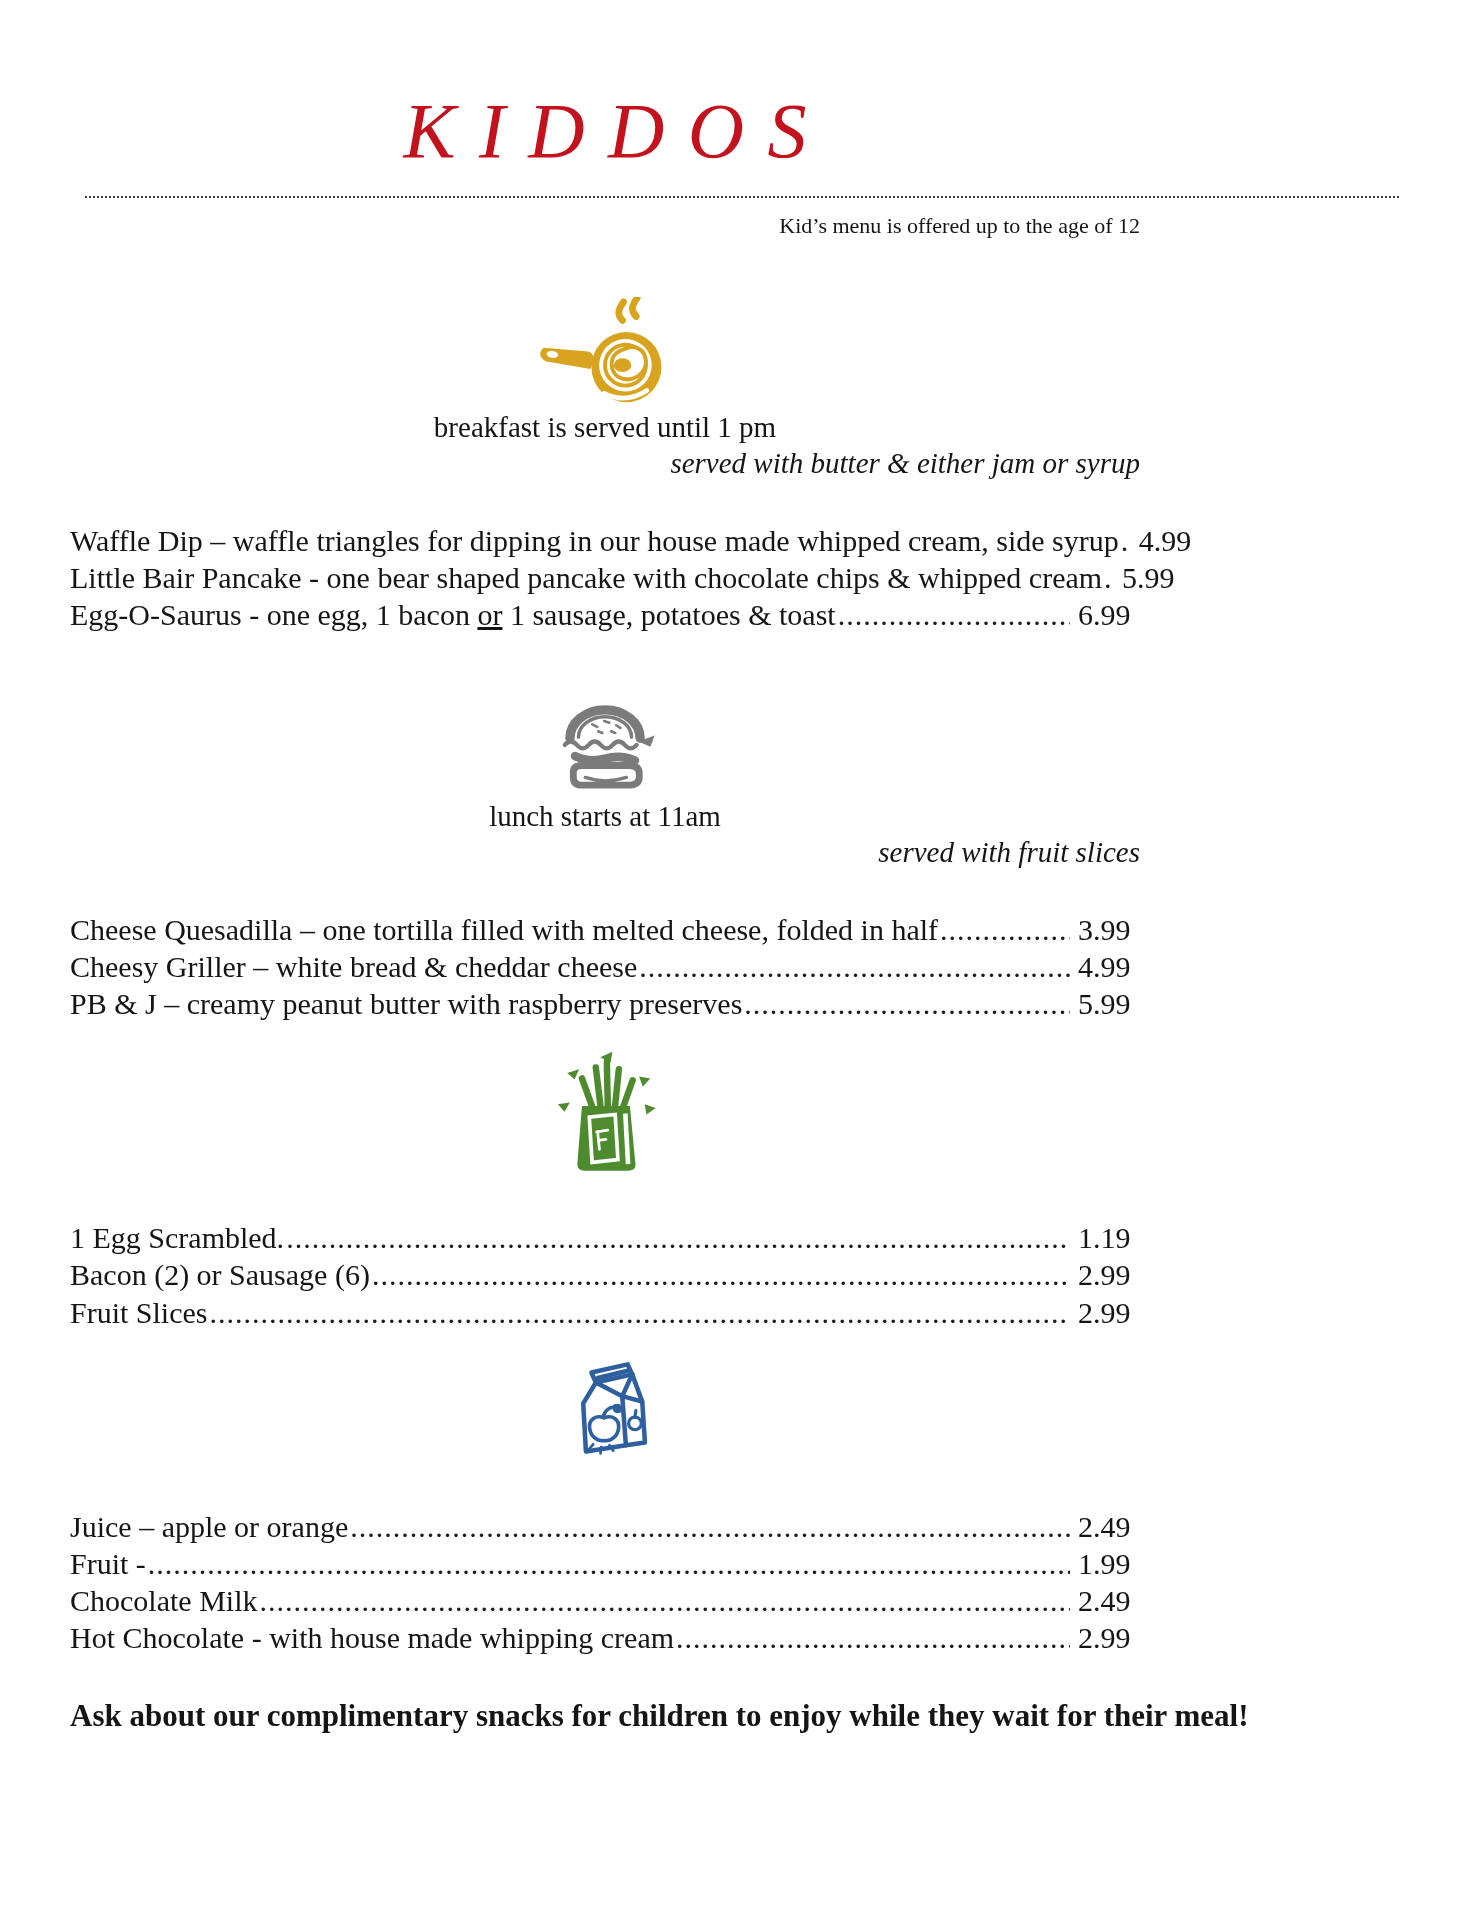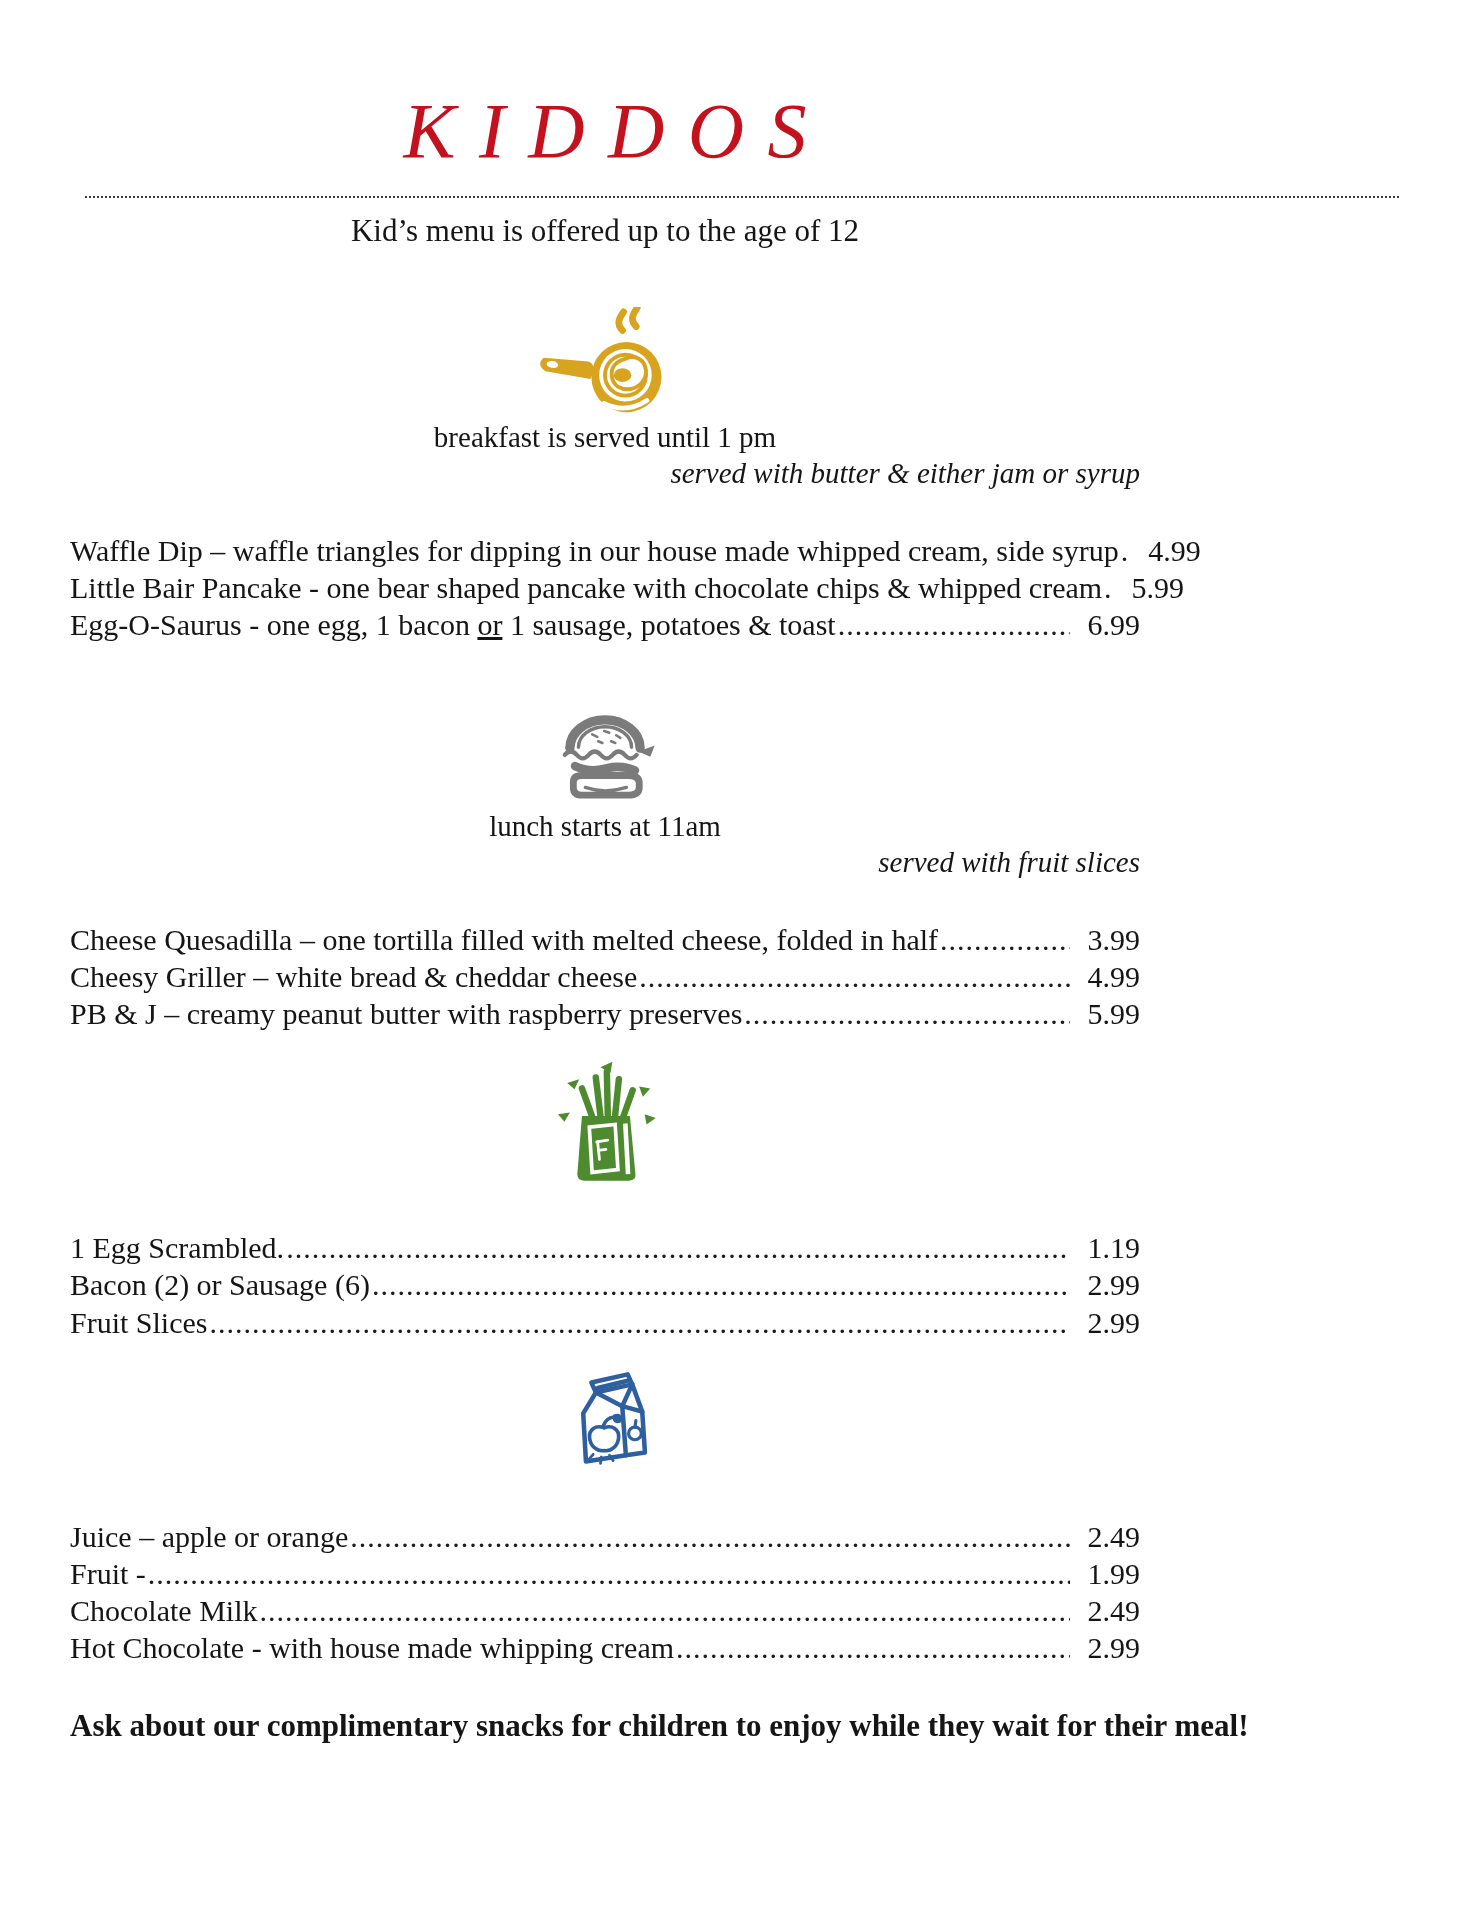--- a/index.html
+++ b/index.html
@@ -25,21 +25,21 @@
     line-height:1;
     letter-spacing:0.30em;
     text-indent:0.30em; 
     color:var(--title-red,#C3121D);
   }
   .rule {
     margin:26px 85px 0 85px;
     height:0;
     border-bottom:2px dotted #3c3c3c;
   }
-  .subtitle { text-align:center; font-size:31px; margin-top:15px; }
+  .subtitle { text-align:right; font-size:22px; margin-top:15px; }
 
   .icon-wrap { text-align:center; line-height:0; }
   .icon-wrap.pan    { margin-top:58px; }
   .icon-wrap.burger { margin-top:64px; }
   .icon-wrap.fries  { margin-top:26px; }
   .icon-wrap.carton { margin-top:26px; }
 
   .sec-header    { text-align:center; font-size:29px; line-height:1.25; }
   .sec-subheader { text-align:right; font-size:29px; font-style:italic; line-height:1.25; }
 
@@ -58,21 +58,21 @@
     overflow:hidden;
     white-space:nowrap;
     min-width:10px;
     margin:0 8px 0 2px;
     color:#1c1c1c;
   }
   .leader::after {
     content:"......................................................................................................................................................................................................";
     letter-spacing:1px;
   }
-  .price { min-width:62px; text-align:right; }
+  .price { min-width:62px; text-align:left; }
 
   .footer {
     text-align:center;
     font-weight:bold;
     font-size:31px;
     margin-top:42px;
     white-space:nowrap;
   }
 </style>
 </head>

